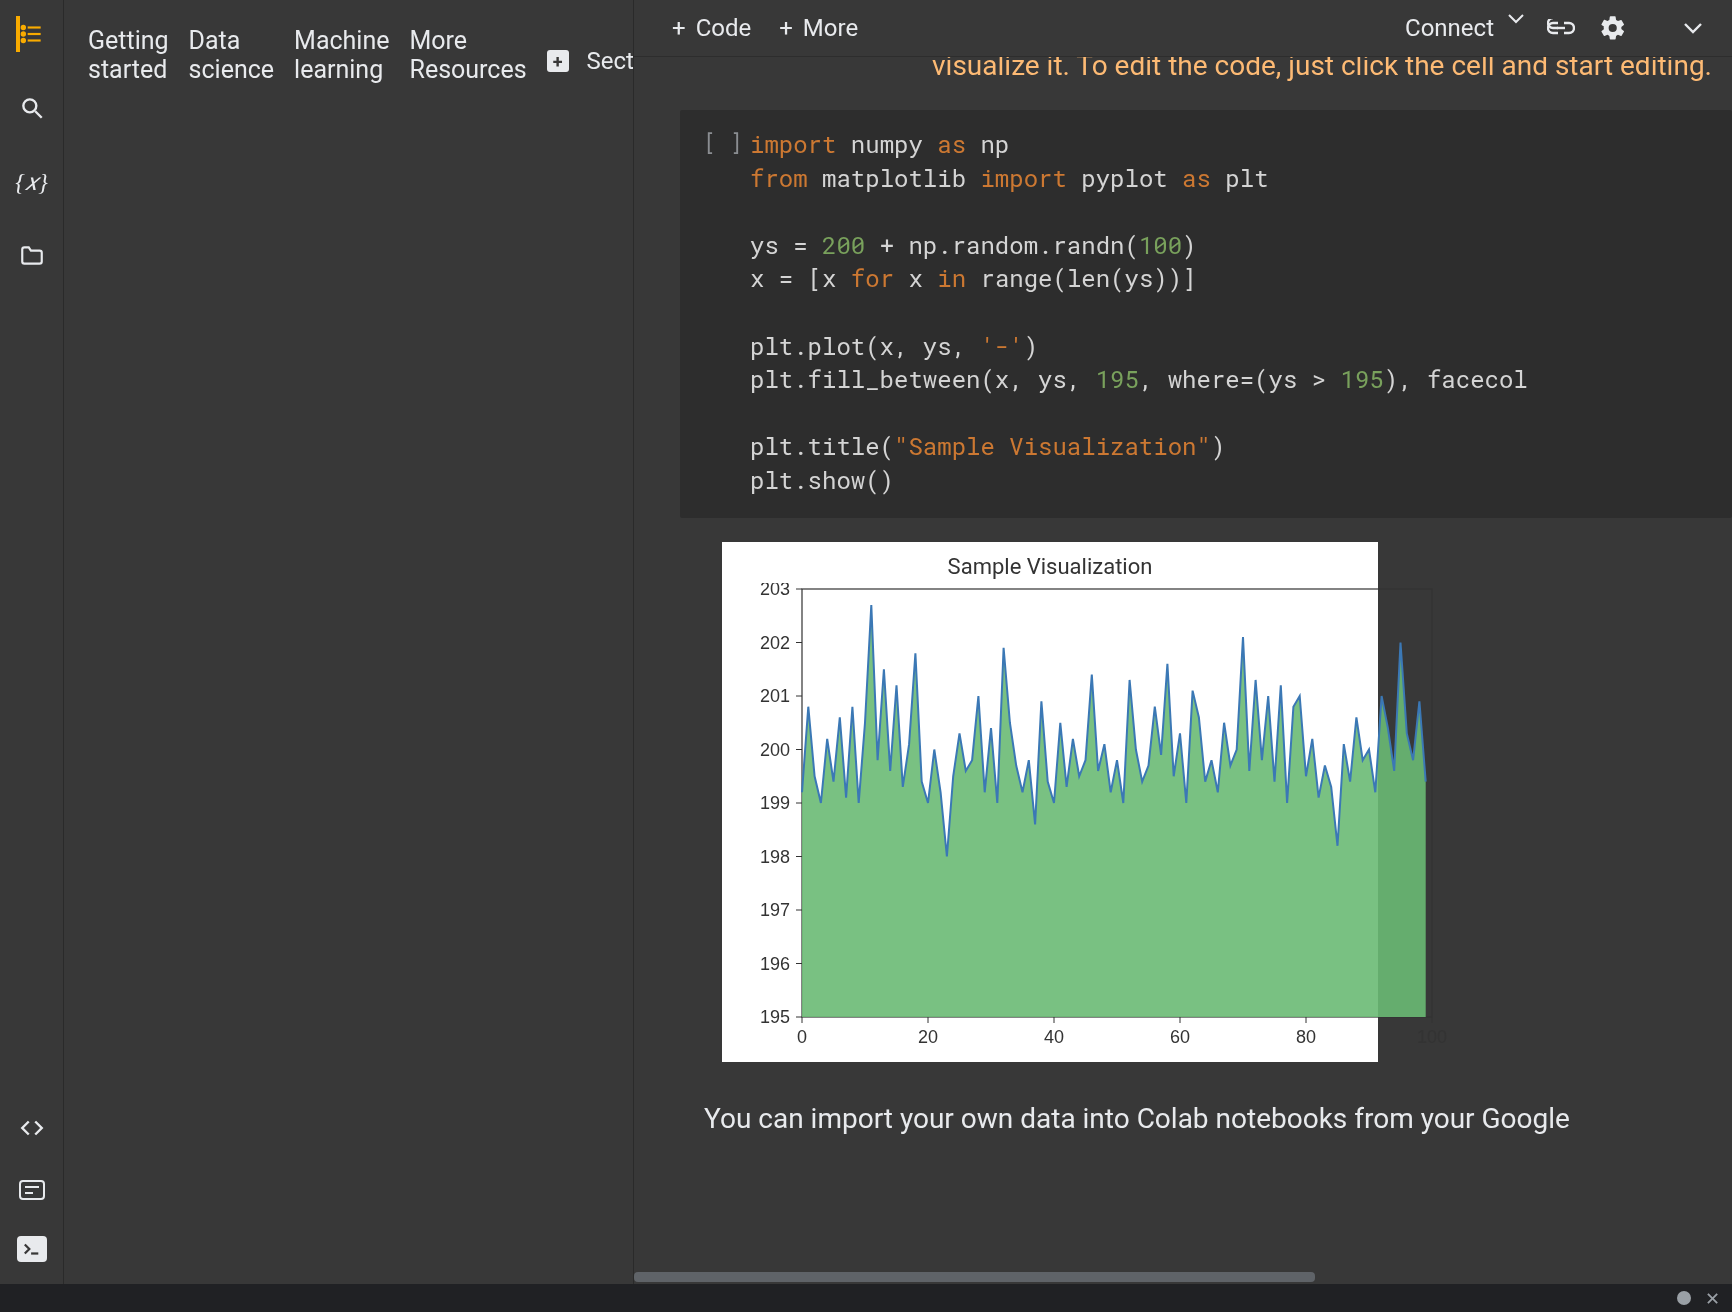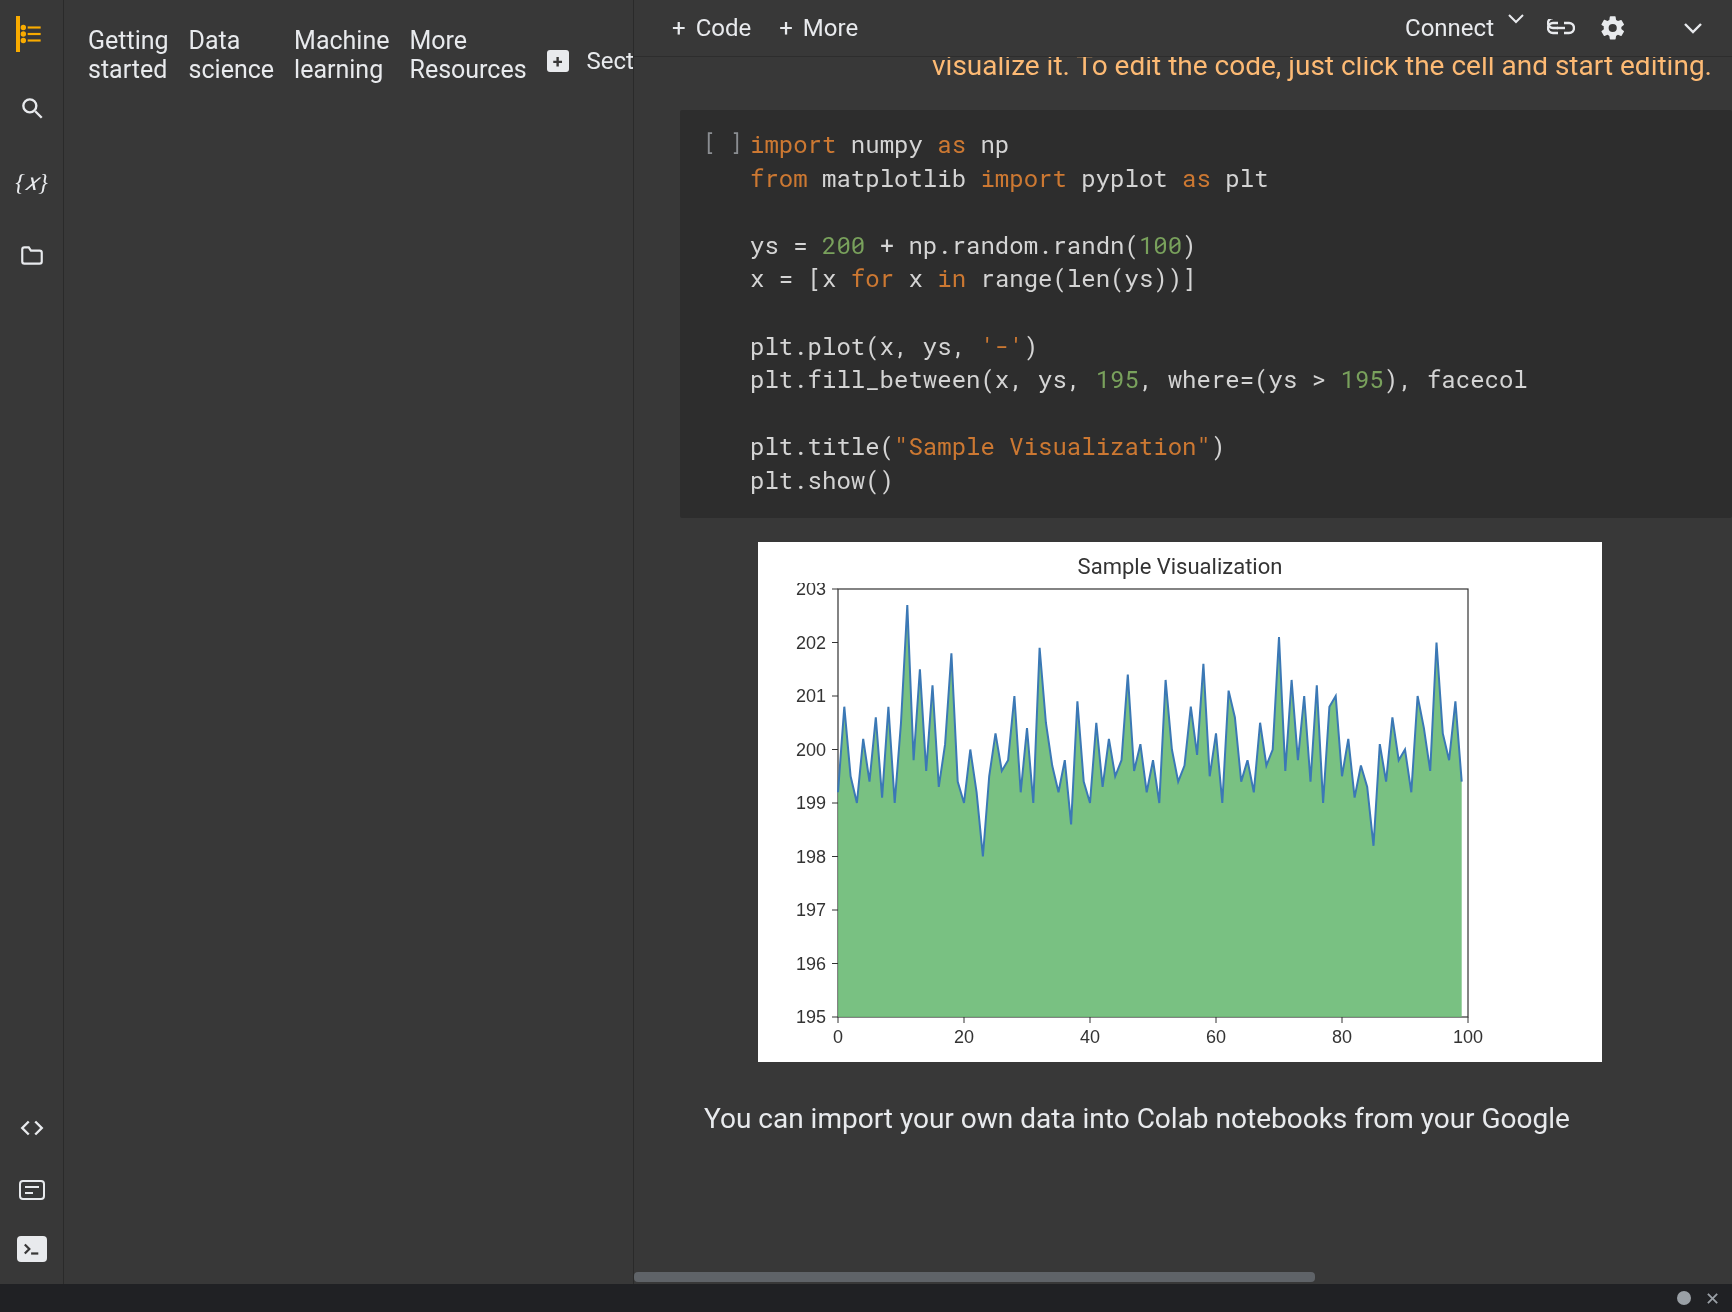--- a/index.html
+++ b/index.html
@@ -105,22 +105,22 @@
 }
 .code-block{
   font-family:'Roboto Mono','Courier New',monospace;
   font-size:24px; line-height:1.4; white-space:pre; overflow-x:hidden;
 }
 .kw{color:#cc7832;}
 .id{color:#d4d4d4;}
 .num{color:#79a15c;}
 .str{color:#cc7832;}
 .chart-output{
-  margin:24px 0 40px 84px;
-  background:#ffffff; width:844px; height:520px; position:relative;
+  margin:24px 0 40px 48px;
+  background:#ffffff; width:656px; height:520px; position:relative;
   padding:12px 14px 12px 14px;
 }
 .chart-title{ text-align:center;color:#333;font-size:22px;margin-bottom:4px;}
 .chart-svg{ display:block;}
 .chart-axis text{ font-size:18px; fill:#333; font-family:sans-serif;}
 .footer-text{
   font-size:28px; color:#e8eaed; padding:0 20px 20px 30px;
 }
 .hscroll{
   height:14px; background:#383838; position:relative;

